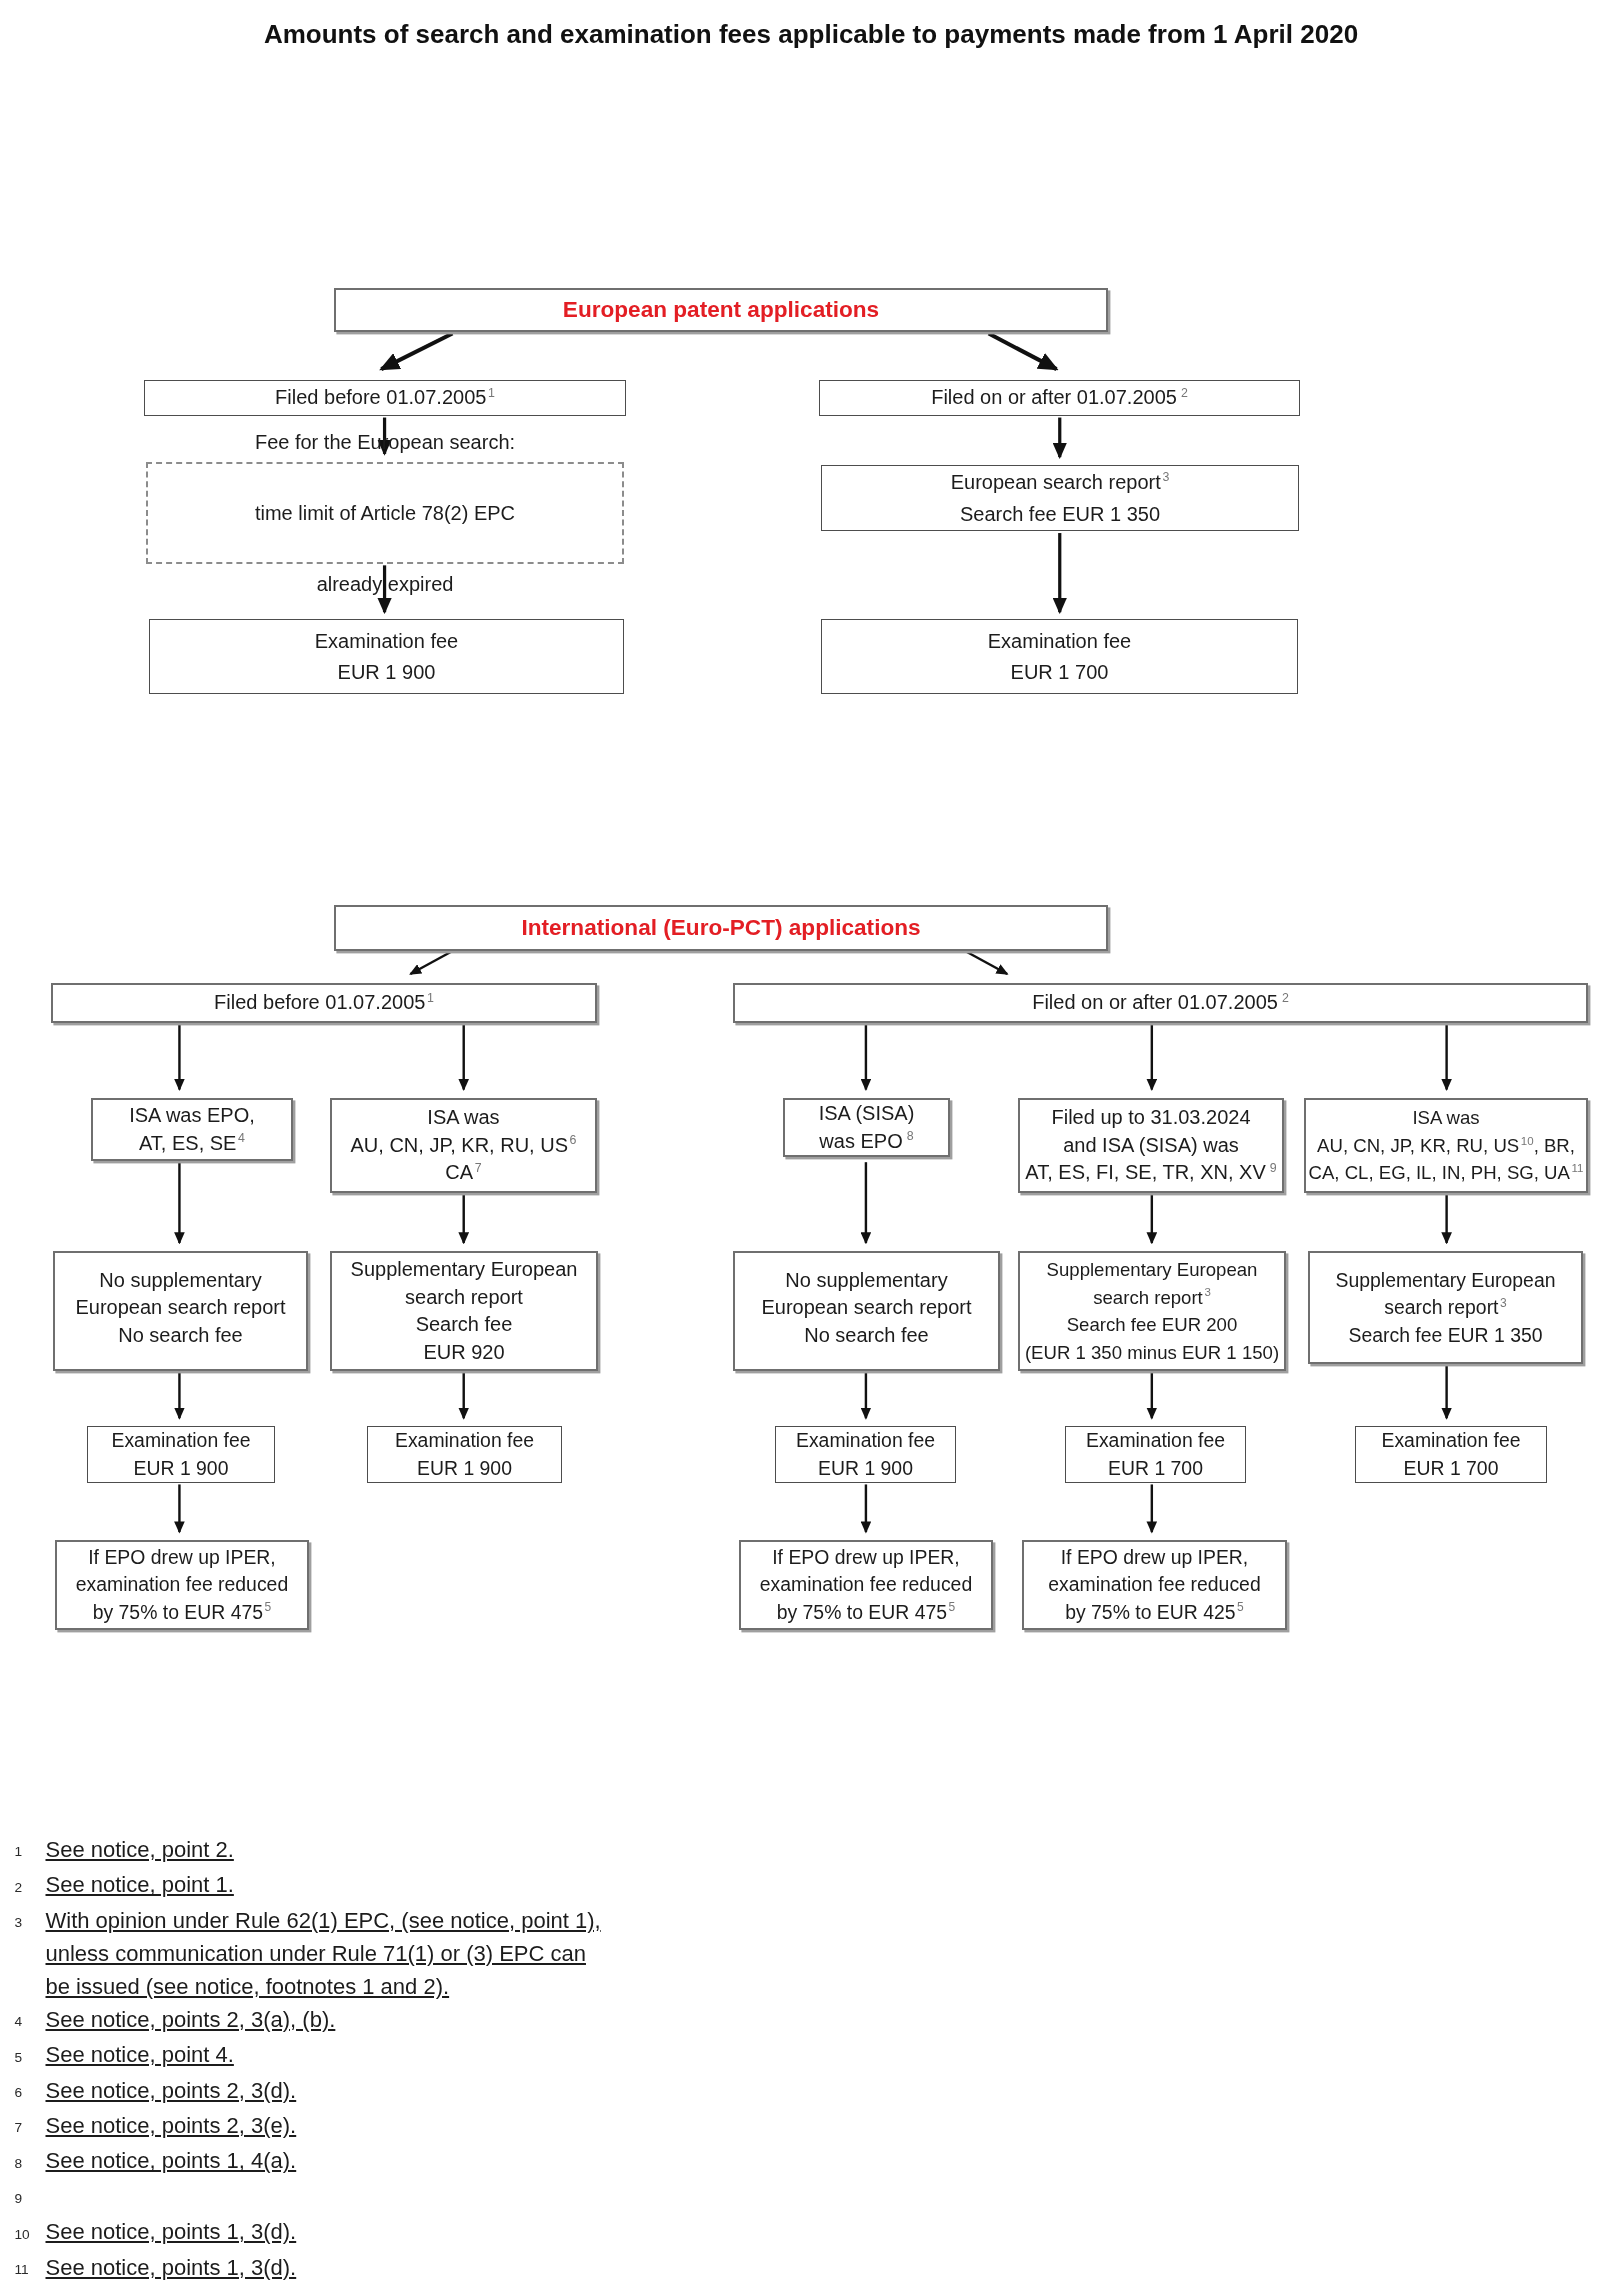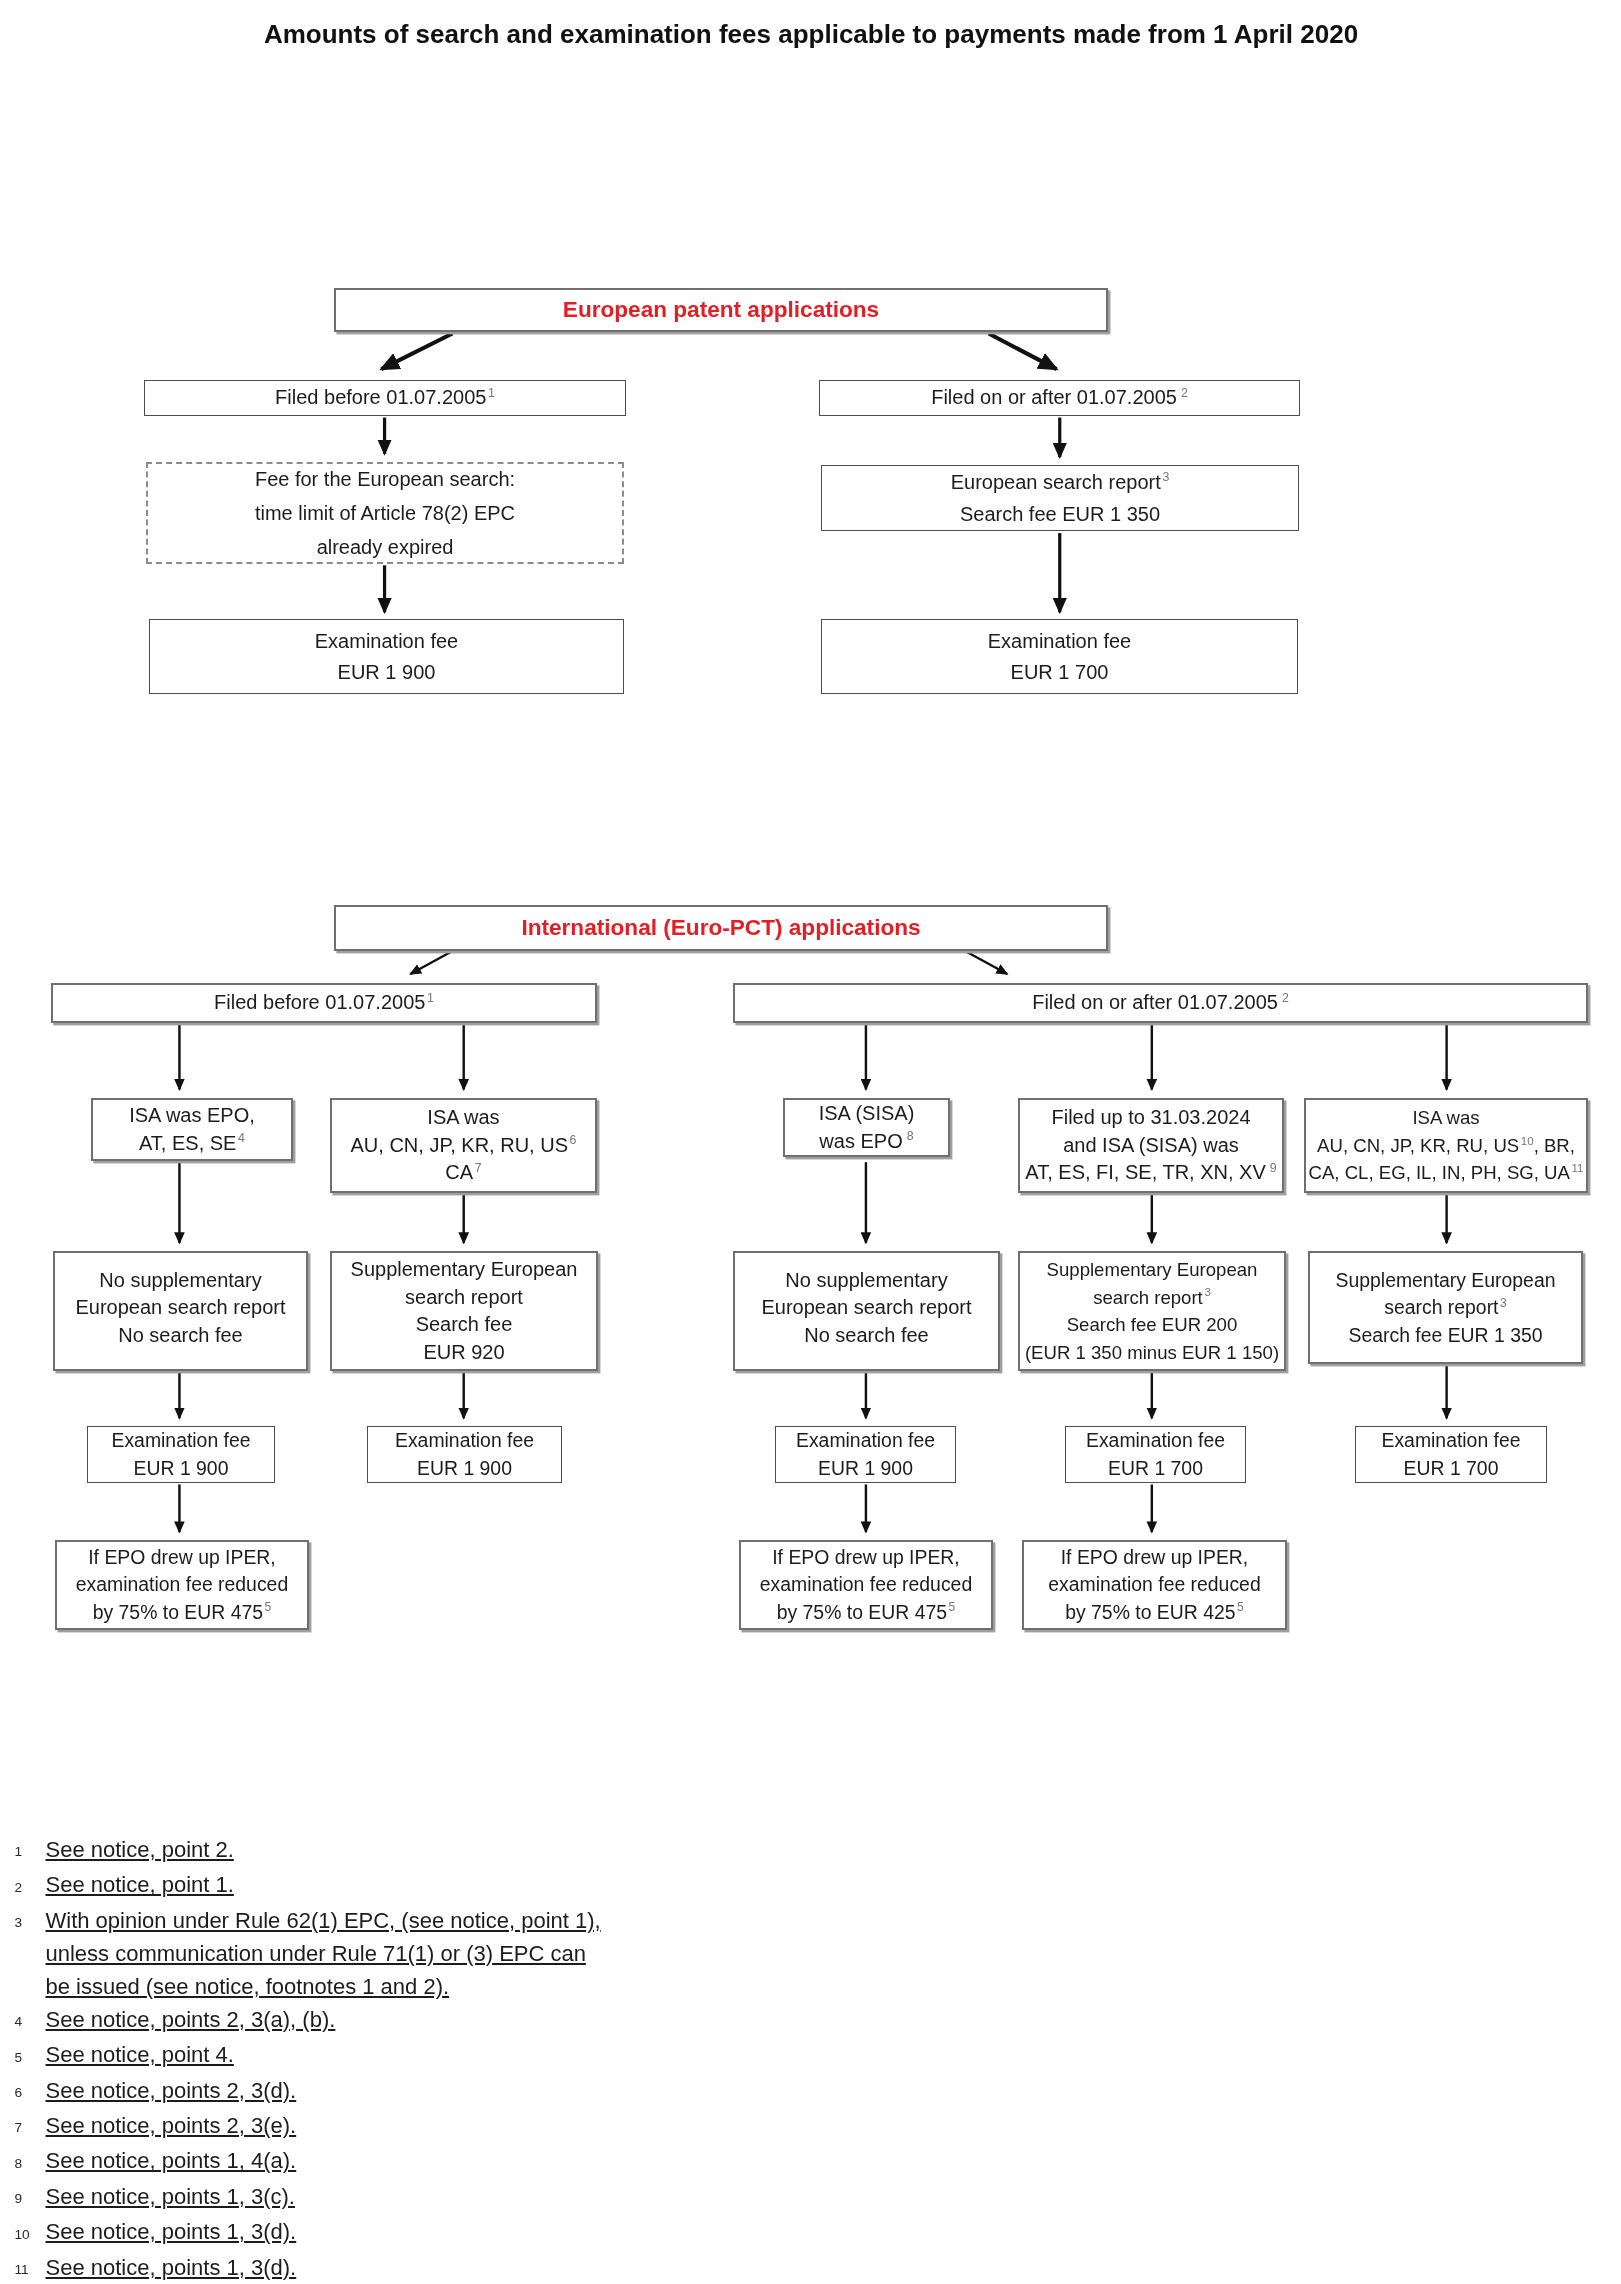--- a/index.html
+++ b/index.html
@@ -9,21 +9,21 @@
          font-size:26px;font-weight:bold;color:#111;margin:0;}
   .arrows{position:absolute;left:0;top:0;width:1622px;height:2284px;pointer-events:none;}
   .box{position:absolute;background:#fff;border:2.4px solid #6f6f6f;box-sizing:border-box;
        display:flex;flex-direction:column;align-items:center;justify-content:center;
        font-size:20px;line-height:27.5px;color:#1c1c1c;}
   .box .ln{white-space:nowrap;}
   .b-dark{border:1.6px solid #4d4d4d;}
   .b-dashed{border:2.4px dashed #8c8c8c;}
   .shadow{box-shadow:2.4px 2.4px 0 #9f9f9f;}
   .hdr .ln{font-weight:bold;font-size:22.6px;}
-  .lh42{line-height:34px;}
+  .lh42{line-height:34px;gap:37px;}
   .lh40{line-height:32px;}
   .lh38{line-height:31px;}
   .f23 .ln{font-size:18.6px;}
   .f24 .ln{font-size:19.4px;}
   .vt{justify-content:flex-start;padding-top:13.7px;}
   sup.bs{font-size:0.62em;color:#767676;line-height:0;vertical-align:super;margin-left:1.6px;}
   sup.bsp{margin-left:4px;}
   .footnotes{position:absolute;left:14.5px;top:1833px;width:791px;font-size:22px;line-height:33px;}
   .fn{display:flex;align-items:flex-start;}
   .fn .fs{flex:0 0 31px;font-size:13.7px;color:#2a2a2a;padding-top:2.4px;line-height:33px;}
@@ -265,23 +265,20 @@
         </div>
       </div>
     <div class="fn">
         <sup class="fs">8</sup>
         <div class="ft">
           <div>See notice, points 1, 4(a).</div>
         </div>
       </div>
     <div class="fn">
         <sup class="fs">9</sup>
-        <div class="ft">
-          <div>See notice, points 1, 3(c).</div>
-        </div>
       </div>
     <div class="fn">
         <sup class="fs">10</sup>
         <div class="ft">
           <div>See notice, points 1, 3(d).</div>
         </div>
       </div>
     <div class="fn">
         <sup class="fs">11</sup>
         <div class="ft">

